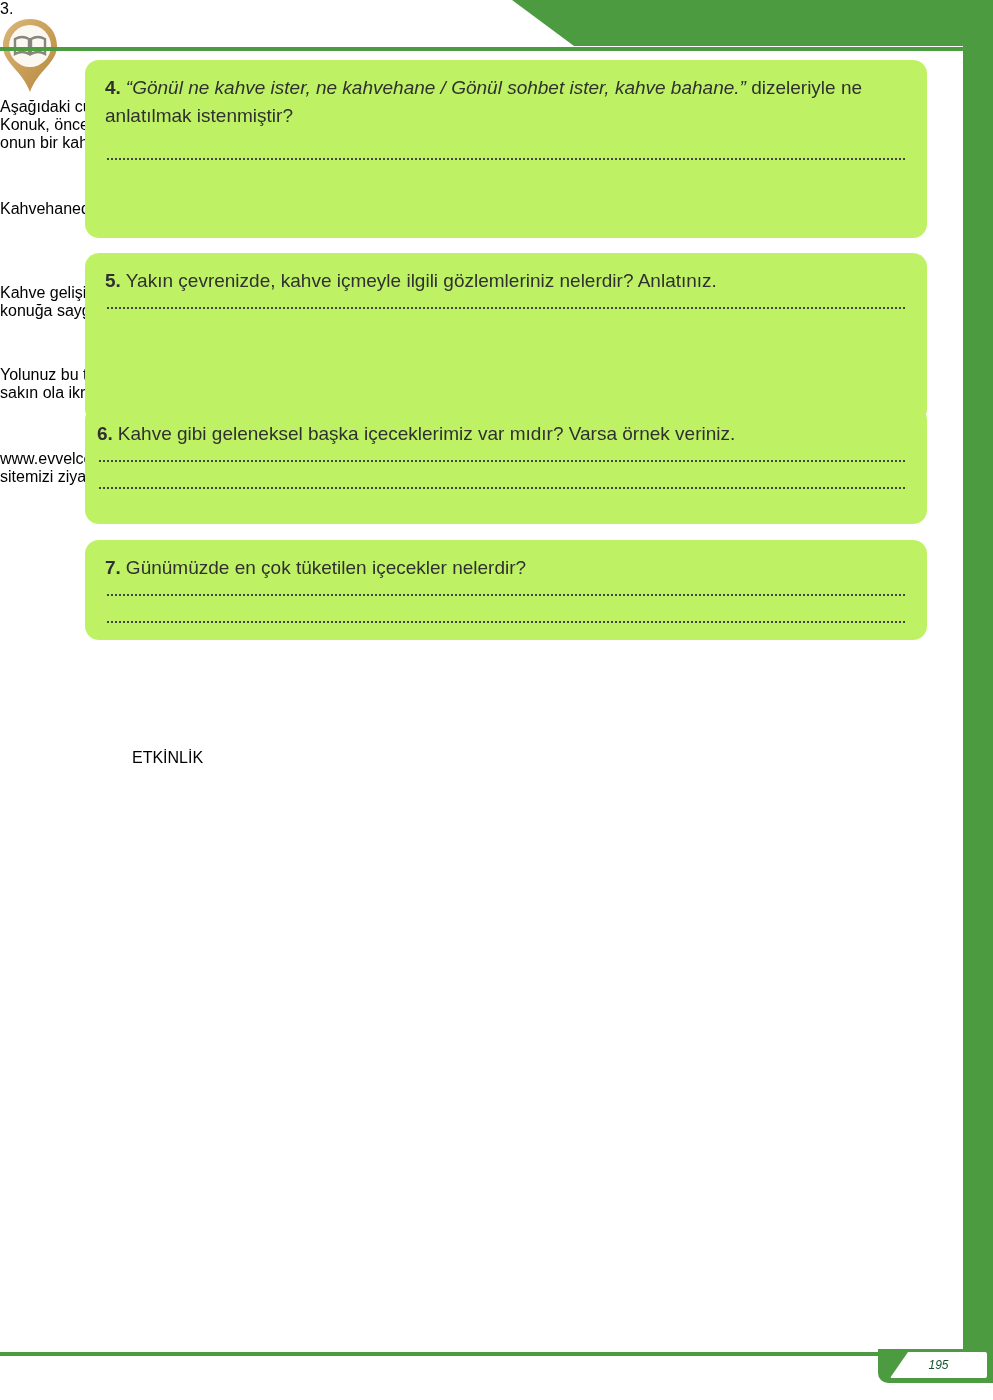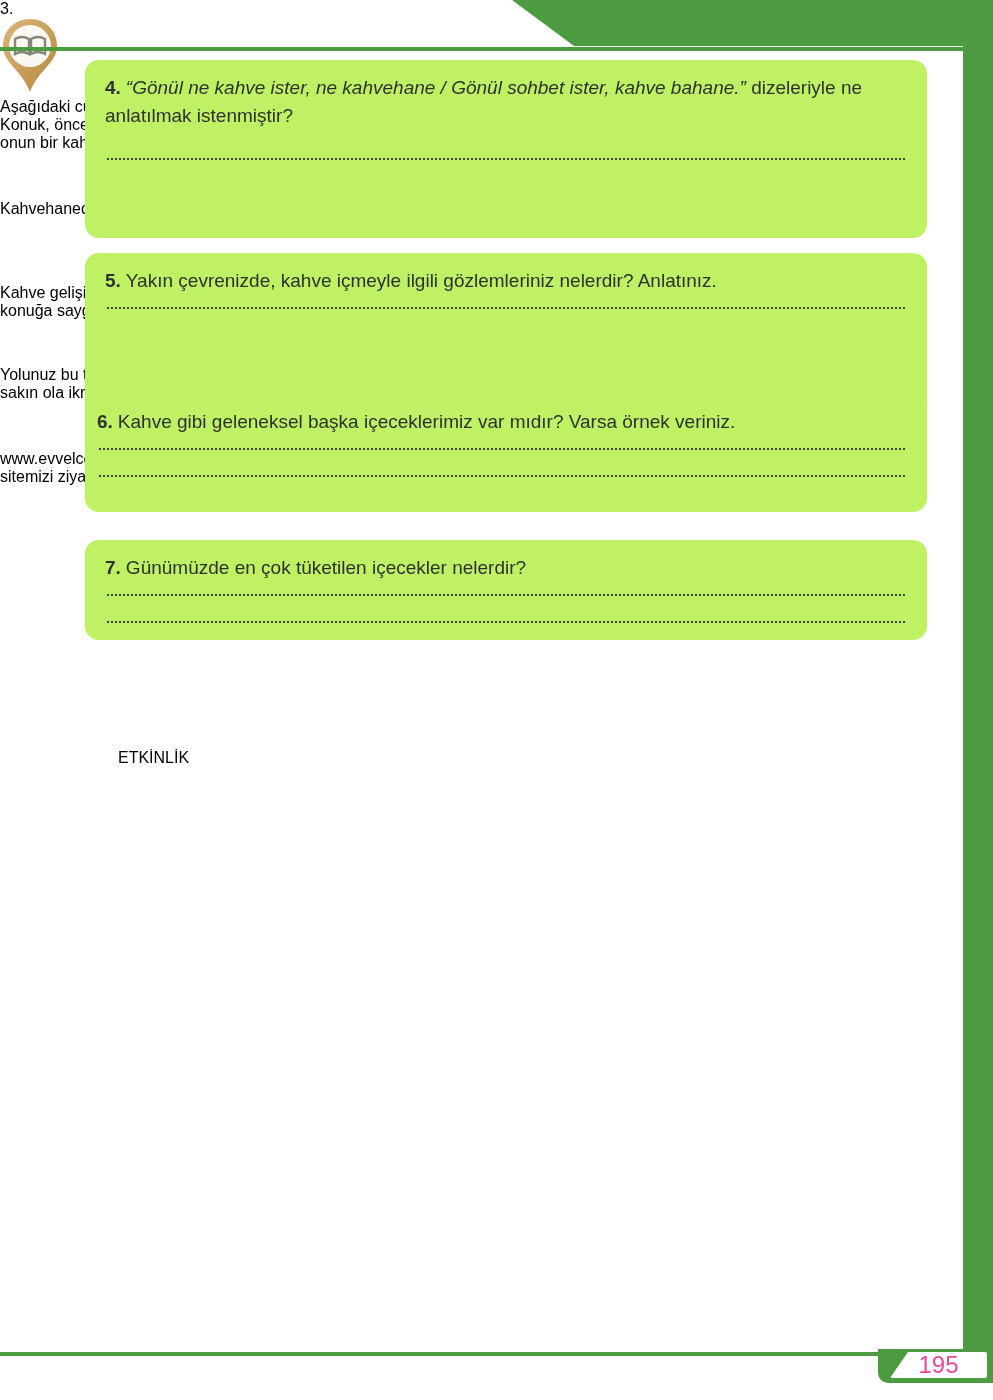--- a/index.html
+++ b/index.html
@@ -18,41 +18,41 @@
   .right-bar { position:absolute; top:0; right:0; width:30px; height:1383px; background:#4c9b41; }
   .bottom-line { position:absolute; top:1352px; left:0; right:0; height:4px; background:#4c9b41; }
   .page-tab {
     position:absolute; top:1349px; right:0; width:115px; height:34px;
     background:#4c9b41; border-radius:0 0 0 10px;
   }
   .page-tab .tab-white {
     position:absolute; left:12px; top:3px; right:6px; bottom:5px; background:#ffffff;
     clip-path: polygon(18px 0, 100% 0, 100% 100%, 0 100%);
     display:flex; align-items:center; justify-content:center;
-    font-size:24px; color:#ec4899; border-radius:2px;
+    font-size:12px; color:#14532d; border-radius:2px;font-style:italic;
   }
   
   .qbox {
     position:absolute; left:85px; width:842px; background:#bef264;
     border-radius:14px; padding:14px 20px 0 20px;
   }
   .qtext { font-size:19px; color:#303030; line-height:1.45; margin-bottom:4px; }
   .qtext b { margin-right:5px; }
   .qtext i { font-style:italic; }
   .ans {
     position:relative; margin:0 2px; white-space:nowrap; overflow:visible;
     font-family:"Liberation Sans", sans-serif;
     color:#c8493a; font-size:24px; line-height:35px; height:35px;
     border-bottom:2px dotted #444;
   }
   .ln { margin:0 2px; height:10px; border-bottom:2px dotted #444; }
   .ln.tall { height:27px; }
   
   .act-pill {
-    position:absolute; left:118px; top:749px; width:190px; height:52px;
+    position:absolute; left:132px; top:749px; width:190px; height:52px;
     background:linear-gradient(180deg,#f8c globalThis;
   }
   .act-pill {
     background:linear-gradient(180deg,#f8c794 0%, #eca263 100%);
     border-radius:28px; z-index:1;
     display:flex; align-items:center; justify-content:flex-end; padding-right:26px;
     font-size:23px; font-weight:bold; color:#141414; letter-spacing:0.5px;
   }
   .act-circle {
     position:absolute; left:80px; top:738px; width:88px; height:88px; border-radius:50%;
@@ -129,21 +129,21 @@
   <div class="qbox" style="top:60px; height:178px;">
     <p class="qtext"><b>4.</b><i>“Gönül ne kahve ister, ne kahvehane / Gönül sohbet ister, kahve bahane.”</i> <span>dizeleriyle ne anlatılmak istenmiştir?</span></p>
     <div class="ln tall"></div>
   </div>
 
   <div class="qbox" style="top:236px; height:170px;margin-top:17px;">
     <p class="qtext"><b>5.</b><span>Yakın çevrenizde, kahve içmeyle ilgili gözlemleriniz nelerdir? Anlatınız.</span></p>
     <div class="ln"></div>
   </div>
 
-  <div class="qbox" style="top:394px; height:118px;padding-left:12px;">
+  <div class="qbox" style="top:406px; height:118px;padding-left:12px;">
     <p class="qtext"><b>6.</b><span>Kahve gibi geleneksel başka içeceklerimiz var mıdır? Varsa örnek veriniz.</span></p>
     <div class="ln"></div>
     <div class="ln tall"></div>
   </div>
 
   <div class="qbox" style="top:540px; height:100px;">
     <p class="qtext"><b>7.</b><span>Günümüzde en çok tüketilen içecekler nelerdir?</span></p>
     <div class="ln"></div>
     <div class="ln tall"></div>
   </div>

